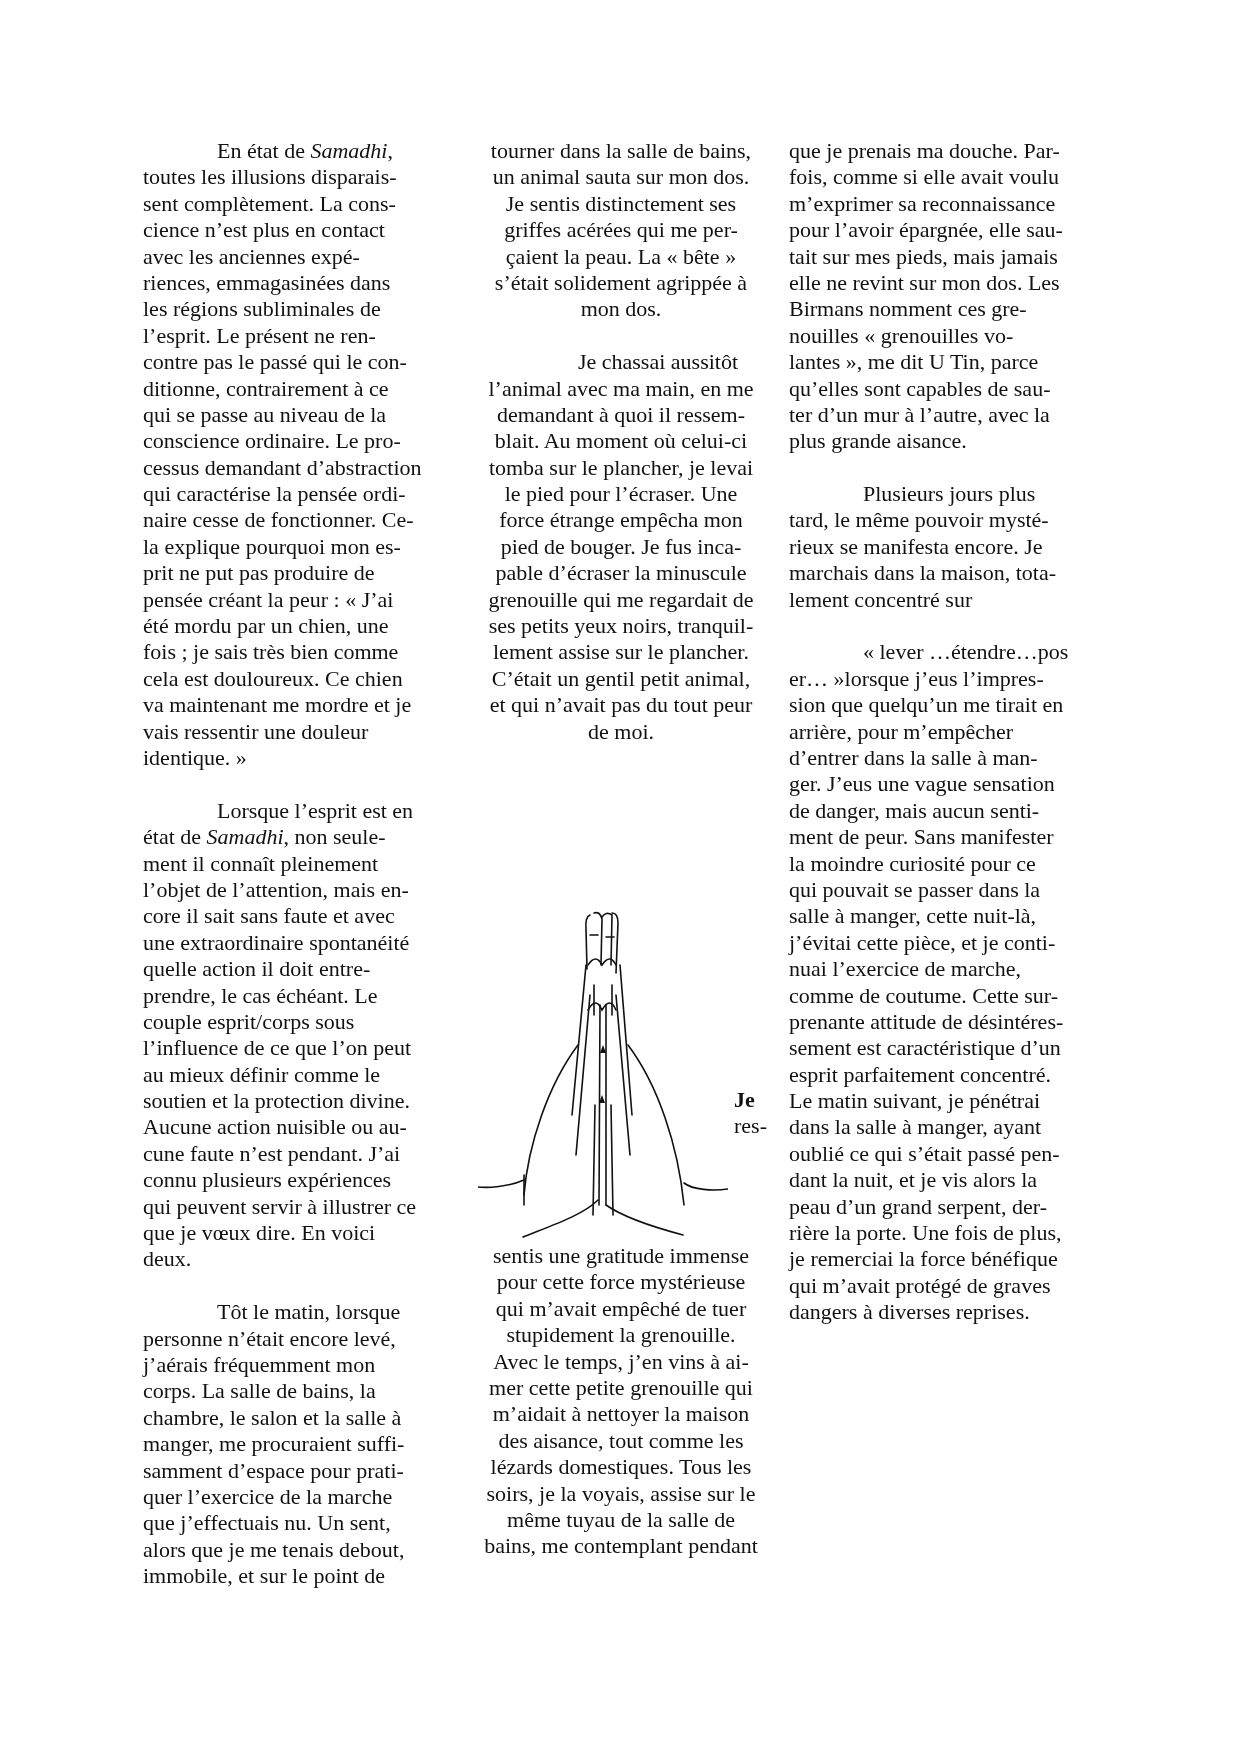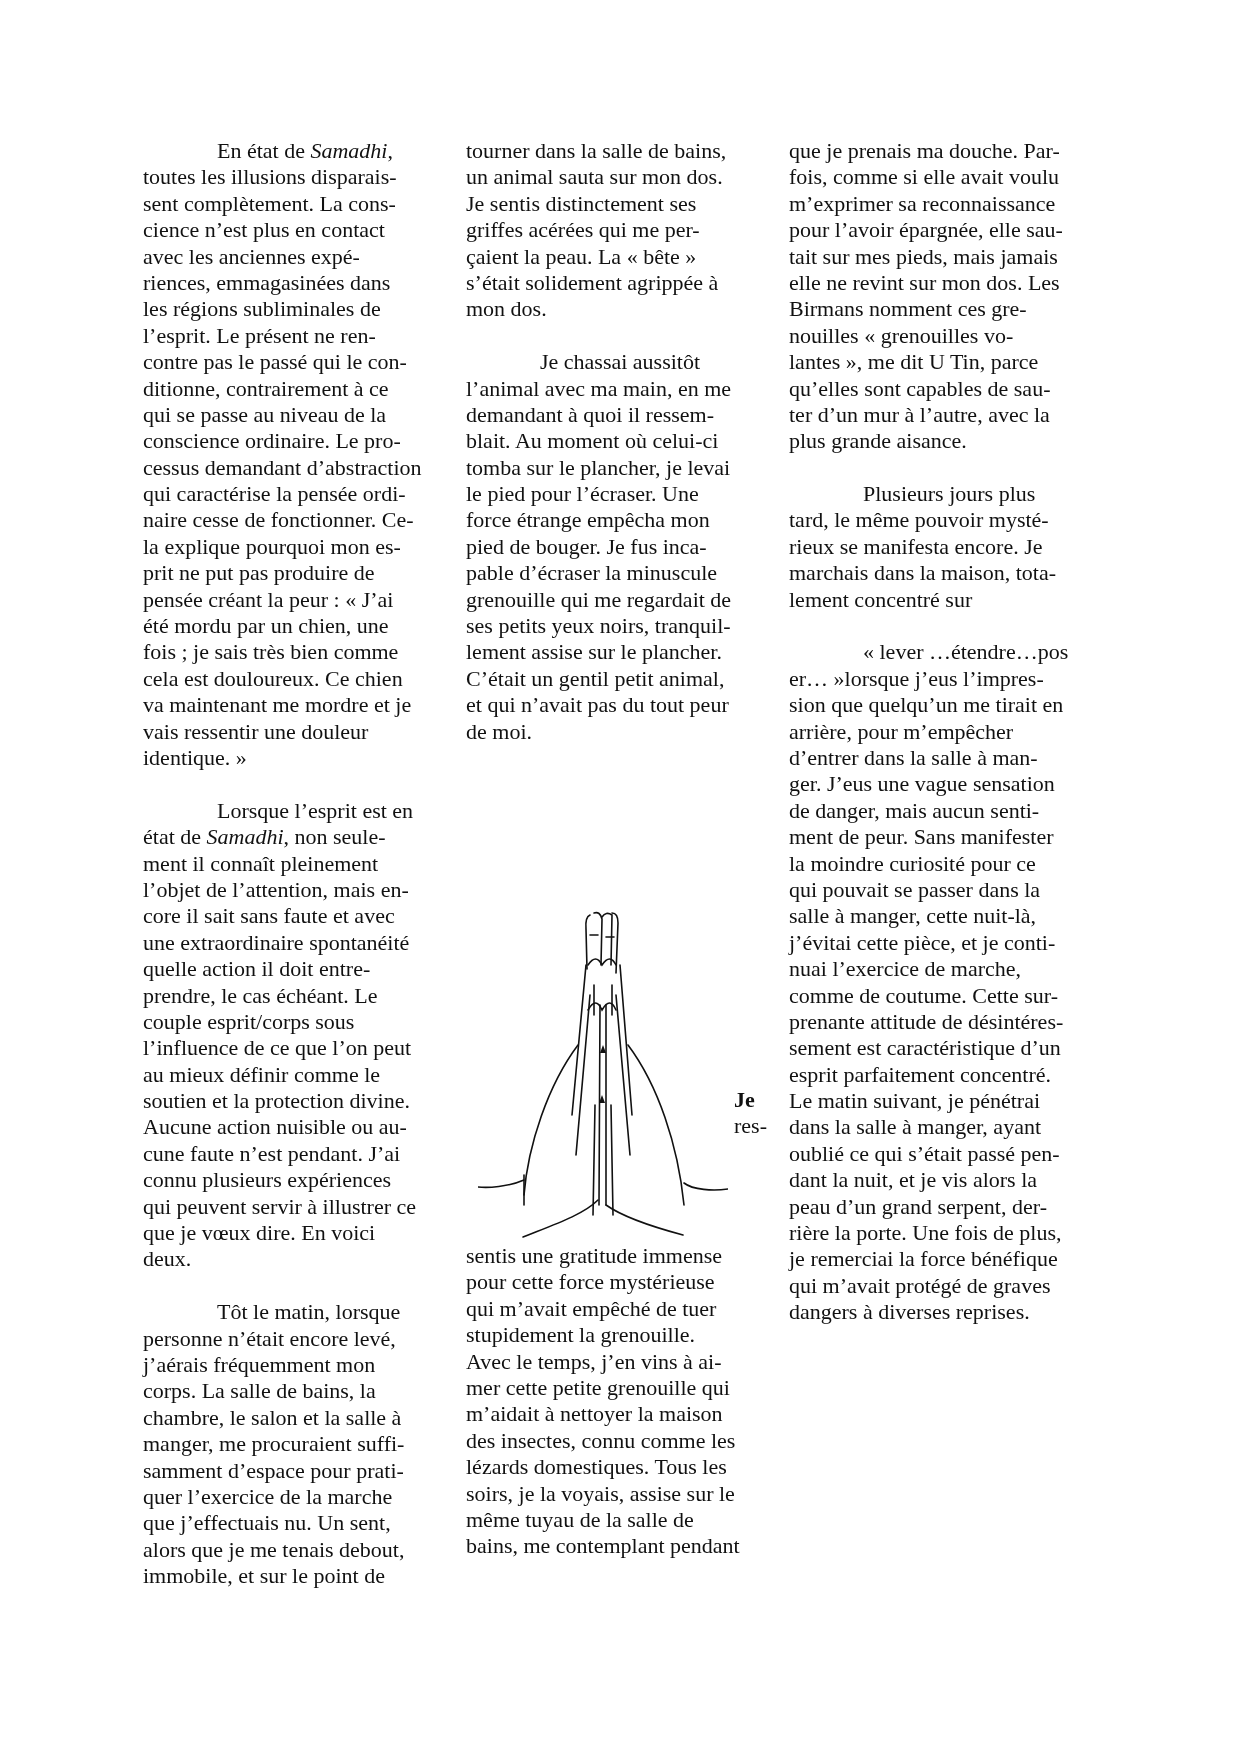--- a/index.html
+++ b/index.html
@@ -1,20 +1,20 @@
 <!DOCTYPE html>
 <html><head>
 <meta charset="utf-8">
 <style>
   html, body { margin: 0; padding: 0; background: #ffffff; }
   body { width: 1240px; height: 1754px; position: relative; overflow: hidden; }
   .page { position: absolute; left: 0; top: 0; width: 1240px; height: 1754px; background: #ffffff; }
   .col { position: absolute; top: 138px; }
   .col1 { left: 143px; width: 305px; }
-  .col2 { left: 466px; width: 310px; }
+  .col2 { left: 466px; width: 310px; text-align: center; }
   .col3 { left: 789px; width: 320px; }
   .line {
     font-family: "Liberation Serif", serif;
     font-size: 22px;
     line-height: 26.4px;
     height: 26.4px;
     color: #111111;
     white-space: nowrap;
   }
   .gap { height: 26.4px; }
@@ -160,21 +160,21 @@
 
   <div class="col col2" style="top:1243px;">
     <div>
         <div class="line">sentis une gratitude immense</div>
         <div class="line">pour cette force mystérieuse</div>
         <div class="line">qui m’avait empêché de tuer</div>
         <div class="line">stupidement la grenouille.</div>
         <div class="line">Avec le temps, j’en vins à ai-</div>
         <div class="line">mer cette petite grenouille qui</div>
         <div class="line">m’aidait à nettoyer la maison</div>
-        <div class="line">des insectes, connu comme les</div>
+        <div class="line">des aisance, tout comme les</div>
         <div class="line">lézards domestiques. Tous les</div>
         <div class="line">soirs, je la voyais, assise sur le</div>
         <div class="line">même tuyau de la salle de</div>
         <div class="line">bains, me contemplant pendant</div>
       </div>
   </div>
 
   <div class="col col3">
     <div>
         <div class="line">que je prenais ma douche. Par-</div>

